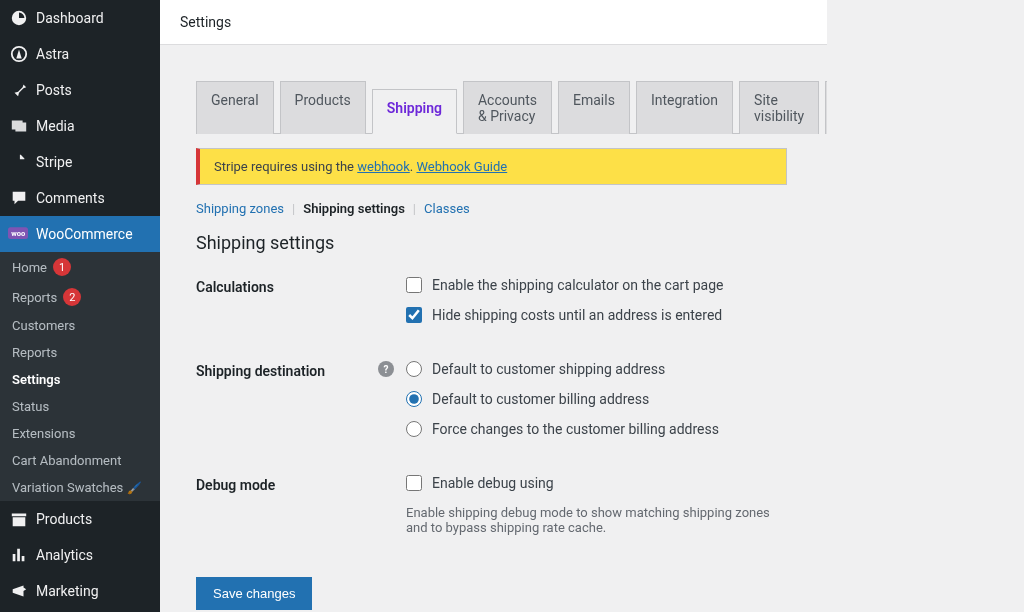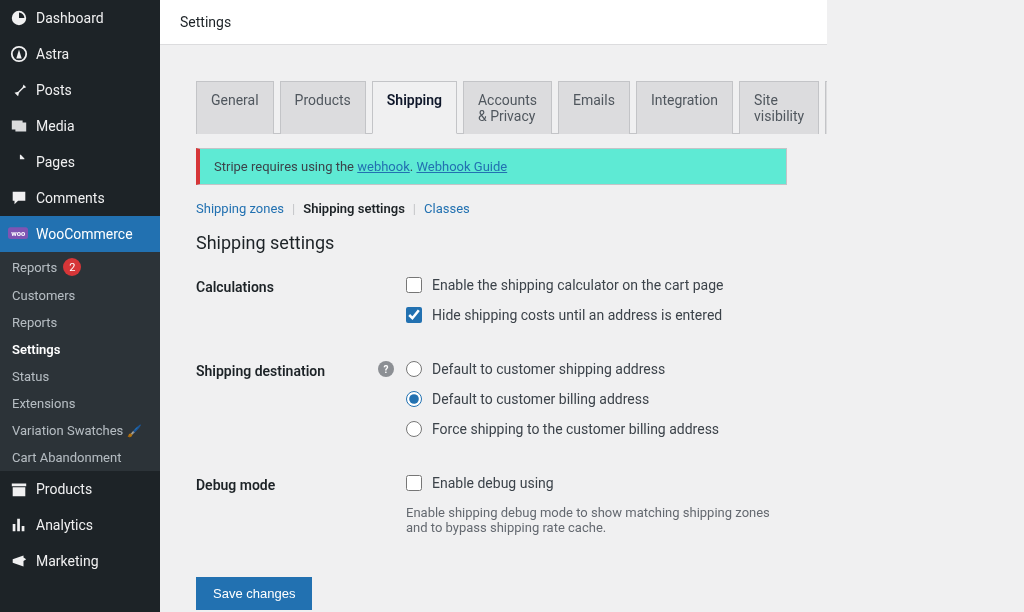--- a/index.html
+++ b/index.html
@@ -13,22 +13,22 @@
 .sidebar-sub { background: #2c3338; font-size: 13px; }
 .sidebar-sub-item { padding: 6px 12px; color: rgba(240,246,252,0.7); cursor: pointer; display: flex; align-items: center; }
 .sidebar-sub-item.current { color: #fff; font-weight: 600; }
 .sidebar-sub-item .notif { display: inline-flex; align-items: center; justify-content: center; background: #d63638; color: #fff; border-radius: 9px; min-width: 18px; height: 18px; font-size: 11px; padding: 0 5px; margin-left: 6px; }
 .sidebar-sub-item .paint { margin-left: 4px; font-size: 12px; }
 .main { flex: 1; background: #f0f0f1; overflow-y: auto; }
 .page-title-bar { background: #fff; padding: 14px 20px; font-size: 14px; color: #1d2327; border-bottom: 1px solid #dcdcde; }
 .content { padding: 36px; }
 .tabs { display: flex; gap: 6px; border-bottom: 1px solid #c3c4c7; }
 .tab { background: #dcdcde; border: 1px solid #c3c4c7; border-bottom: none; padding: 10px 14px; font-size: 14px; color: #50575e; cursor: pointer; margin-bottom: -1px; }
-.tab.active { background: #f0f0f1; border-bottom: 1px solid #f0f0f1; color: #0f172a; font-weight: 600; }
-.notice { background: #5eead4; border: 1px solid #c3c4c7; border-left: 4px solid #d63638; padding: 10px 14px; margin: 14px 4px 0 0; font-size: 13px; color: #3c434a; }
+.tab.active { background: #f0f0f1; border-bottom: 1px solid #f0f0f1; color: #6d28d9; font-weight: 600; margin-top: 8px; }
+.notice { background: #fde047; border: 1px solid #c3c4c7; border-left: 4px solid #d63638; padding: 10px 14px; margin: 14px 4px 0 0; font-size: 13px; color: #3c434a; }
 .notice a { color: #2271b1; text-decoration: underline; }
 .subnav { display: flex; gap: 8px; margin: 16px 0; font-size: 13px; }
 .subnav a { color: #2271b1; text-decoration: none; cursor: pointer; }
 .subnav .current { color: #1d2327; font-weight: 600; }
 .subnav .sep { color: #c3c4c7; }
 h2.section-title { font-size: 18px; font-weight: 400; color: #1d2327; margin: 10px 0 24px; }
 .form-row { display: flex; margin-bottom: 24px; }
 .form-label { width: 210px; font-size: 14px; color: #1d2327; font-weight: 600; padding-top: 2px; }
 .form-controls { flex: 1; }
 .checkbox-line, .radio-line { display: flex; align-items: flex-end; margin-bottom: 14px; font-size: 14px; color: #3c434a; }
@@ -75,21 +75,21 @@
           </svg>
         </span>
       <span>Media</span>
     </div>
     <div class="sidebar-item">
       <span class="icon">
           <svg width="18" height="18" viewBox="0 0 20 20" fill="currentColor">
             <path d="M4 2h8l4 4v12H4z M4 2v16h12V7h-5V2z"></path>
           </svg>
         </span>
-      <span>Pages</span>
+      <span>Stripe</span>
     </div>
     <div class="sidebar-item">
       <span class="icon">
           <svg width="18" height="18" viewBox="0 0 20 20" fill="currentColor">
             <path d="M3 3h14v10H9l-4 4v-4H3z"></path>
           </svg>
         </span>
       <span>Comments</span>
     </div>
 
@@ -98,44 +98,48 @@
           <svg width="20" height="16" viewBox="0 0 24 16">
             <rect width="24" height="14" rx="3" fill="#7f54b3"></rect>
             <text x="4" y="11" font-size="9" fill="#fff" font-weight="bold">woo</text>
           </svg>
         </span>
       <span>WooCommerce</span>
     </div>
 
     <div class="sidebar-sub">
       <div class="sidebar-sub-item">
+          <span>Home</span>
+          <span class="notif">1</span>
+        </div>
+      <div class="sidebar-sub-item">
           <span>Reports</span>
           <span class="notif">2</span>
         </div>
       <div class="sidebar-sub-item">
           <span>Customers</span>
         </div>
       <div class="sidebar-sub-item">
           <span>Reports</span>
         </div>
       <div class="sidebar-sub-item current">
           <span>Settings</span>
         </div>
       <div class="sidebar-sub-item">
           <span>Status</span>
         </div>
       <div class="sidebar-sub-item">
           <span>Extensions</span>
         </div>
       <div class="sidebar-sub-item">
+          <span>Cart Abandonment</span>
+        </div>
+      <div class="sidebar-sub-item">
           <span>Variation Swatches</span>
           <span class="paint">🖌️</span>
-        </div>
-      <div class="sidebar-sub-item">
-          <span>Cart Abandonment</span>
         </div>
     </div>
 
     <div class="sidebar-item">
       <span class="icon">
           <svg width="18" height="18" viewBox="0 0 20 20" fill="currentColor">
             <path d="M2 4h16v3H2zM3 8h14v10H3z"></path>
           </svg>
         </span>
       <span>Products</span>
@@ -209,21 +213,21 @@
             <span class="help-icon">?</span>
             <input type="radio" name="dest" style="">
             <span>Default to customer shipping address</span>
           </label>
           <label class="radio-line">
             <input type="radio" name="dest" checked="" style="">
             <span>Default to customer billing address</span>
           </label>
           <label class="radio-line">
             <input type="radio" name="dest" style="">
-            <span>Force shipping to the customer billing address</span>
+            <span>Force changes to the customer billing address</span>
           </label>
         </div>
       </div>
 
       <div class="form-row">
         <div class="form-label">Debug mode</div>
         <div class="form-controls">
           <label class="checkbox-line">
             <input type="checkbox" style="">
             <span>Enable debug using</span>

